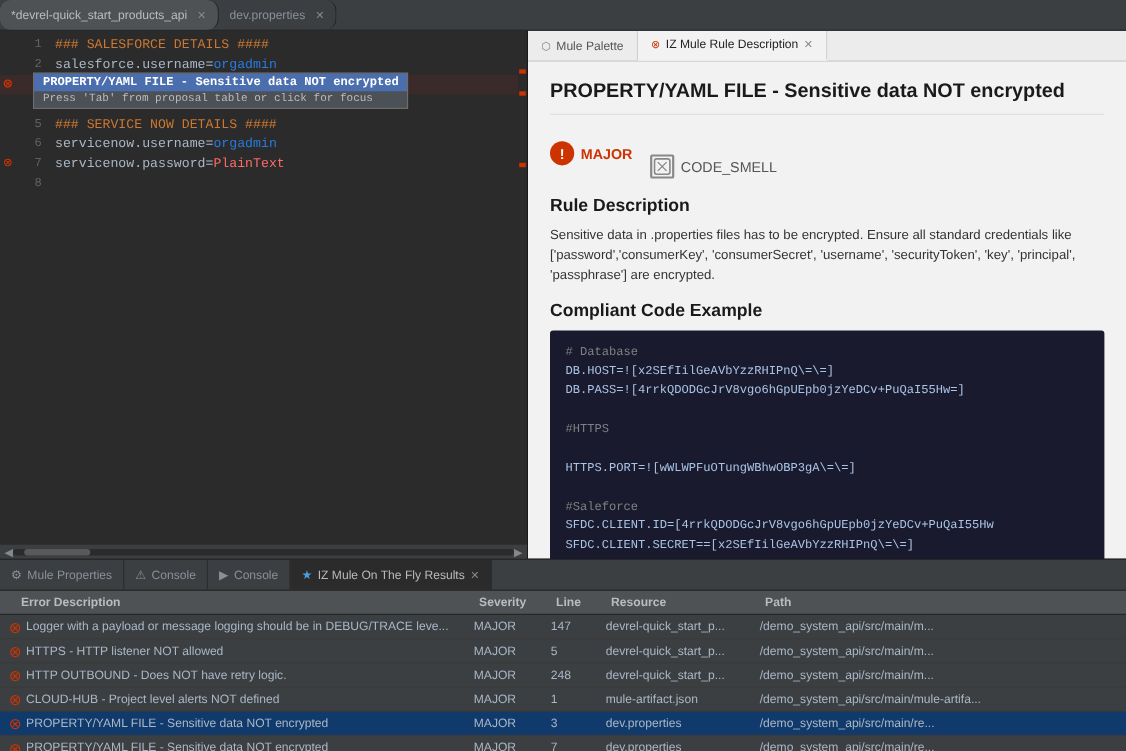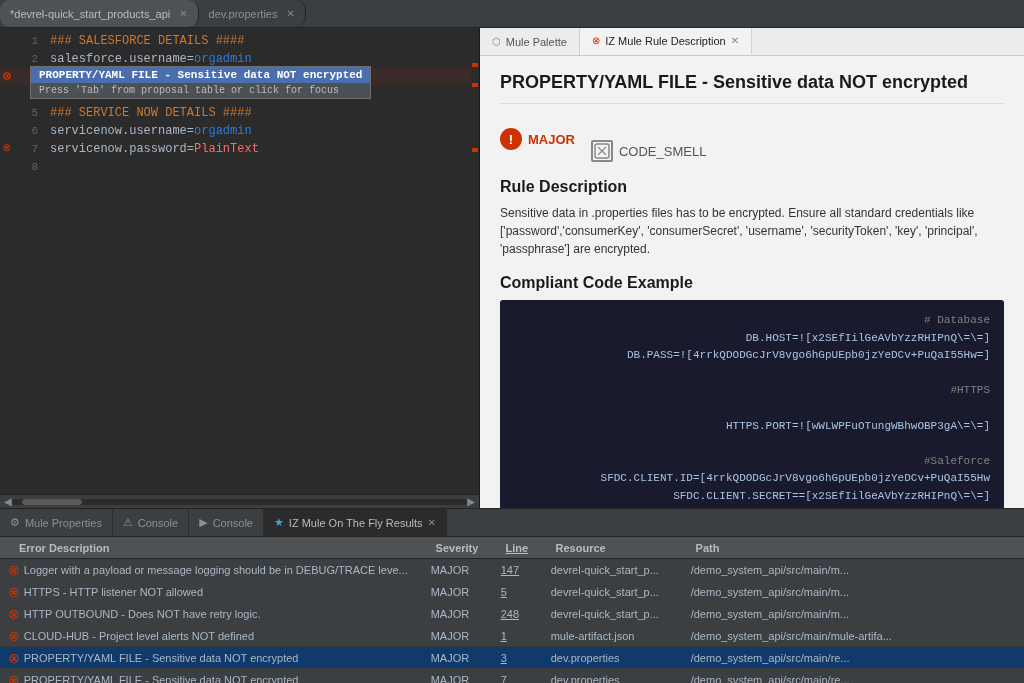--- a/index.html
+++ b/index.html
@@ -41,34 +41,34 @@
     .right-tab .close-x { color: #888; font-size: 10px; }
     .right-content { flex: 1; overflow-y: auto; padding: 16px 20px; }
     .rule-title { font-size: 18px; font-weight: bold; color: #1a1a1a; margin-bottom: 12px; border-bottom: 1px solid #ddd; padding-bottom: 10px; }
     .rule-badges { display: flex; align-items: center; gap: 16px; margin-bottom: 16px; }
     .badge-major { display: flex; align-items: center; gap: 6px; color: #cc3300; font-weight: bold; font-size: 13px; }
     .badge-major .icon { width: 22px; height: 22px; background: #cc3300; border-radius: 50%; display: flex; align-items: center; justify-content: center; color: white; font-weight: bold; font-size: 13px; }
     .badge-smell { display: flex; align-items: center; gap: 6px; color: #555; font-size: 13px; margin-top: 24px; }
     .badge-smell .smell-icon { width: 22px; height: 22px; border: 2px solid #888; display: flex; align-items: center; justify-content: center; font-size: 10px; color: #888; border-radius: 2px; }
     .section-title { font-size: 16px; font-weight: bold; color: #1a1a1a; margin-bottom: 8px; margin-top: 4px; }
     .rule-desc { font-size: 12px; color: #333; line-height: 1.5; margin-bottom: 16px; }
-    .code-example { background: #1a1a2e; color: #a9c4e4; font-family: 'Courier New', monospace; font-size: 11px; padding: 12px 14px; border-radius: 3px; line-height: 1.6; overflow-x: auto; text-align: right; }
+    .code-example { background: #1a1a2e; color: #a9c4e4; font-family: 'Courier New', monospace; font-size: 11px; padding: 12px 14px; border-radius: 3px; line-height: 1.6; overflow-x: auto; }
 
     
     .bottom-area { height: 175px; background: #3c3f41; border-top: 1px solid #232323; display: flex; flex-direction: column; flex-shrink: 0; }
     .bottom-tab-bar { display: flex; background: #3c3f41; border-bottom: 1px solid #232323; height: 28px; align-items: stretch; flex-shrink: 0; }
     .bottom-tab { display: flex; align-items: center; padding: 0 10px; cursor: pointer; font-size: 11px; color: #8a9099; gap: 5px; border-right: 1px solid #2b2b2b; }
     .bottom-tab.active { background: #2b2b2b; color: #bbbbbb; }
     .bottom-tab .tab-icon { font-size: 11px; }
     .results-table { flex: 1; overflow: hidden; }
     .results-header { display: flex; background: #4e5254; border-bottom: 1px solid #232323; height: 22px; align-items: center; font-size: 11px; color: #bbbbbb; font-weight: bold; padding-left: 11px; }
     .results-header .col { padding: 0 8px; overflow: hidden; white-space: nowrap; }
     .col-desc { flex: 2.5; }
     .col-sev { width: 70px; flex-shrink: 0; }
-    .col-line { width: 50px; flex-shrink: 0; text-decoration: underline; }
+    .col-line { width: 50px; flex-shrink: 0; }
     .col-res { width: 140px; flex-shrink: 0; }
     .col-path { flex: 2; }
     .results-body { overflow-y: auto; height: calc(175px - 50px); }
     .result-row { display: flex; align-items: center; height: 22px; border-bottom: 1px solid #3a3a3a; font-size: 11px; }
     .result-row.selected { background: #113a6c; }
     .result-row .col { padding: 0 8px; overflow: hidden; white-space: nowrap; text-overflow: ellipsis; }
     .result-row .error-dot { color: #cc3300; margin-right: 4px; font-size: 14px; }
     .desc-cell { display: flex; align-items: center; flex: 2.5; padding: 0 8px; overflow: hidden; }
 
     

